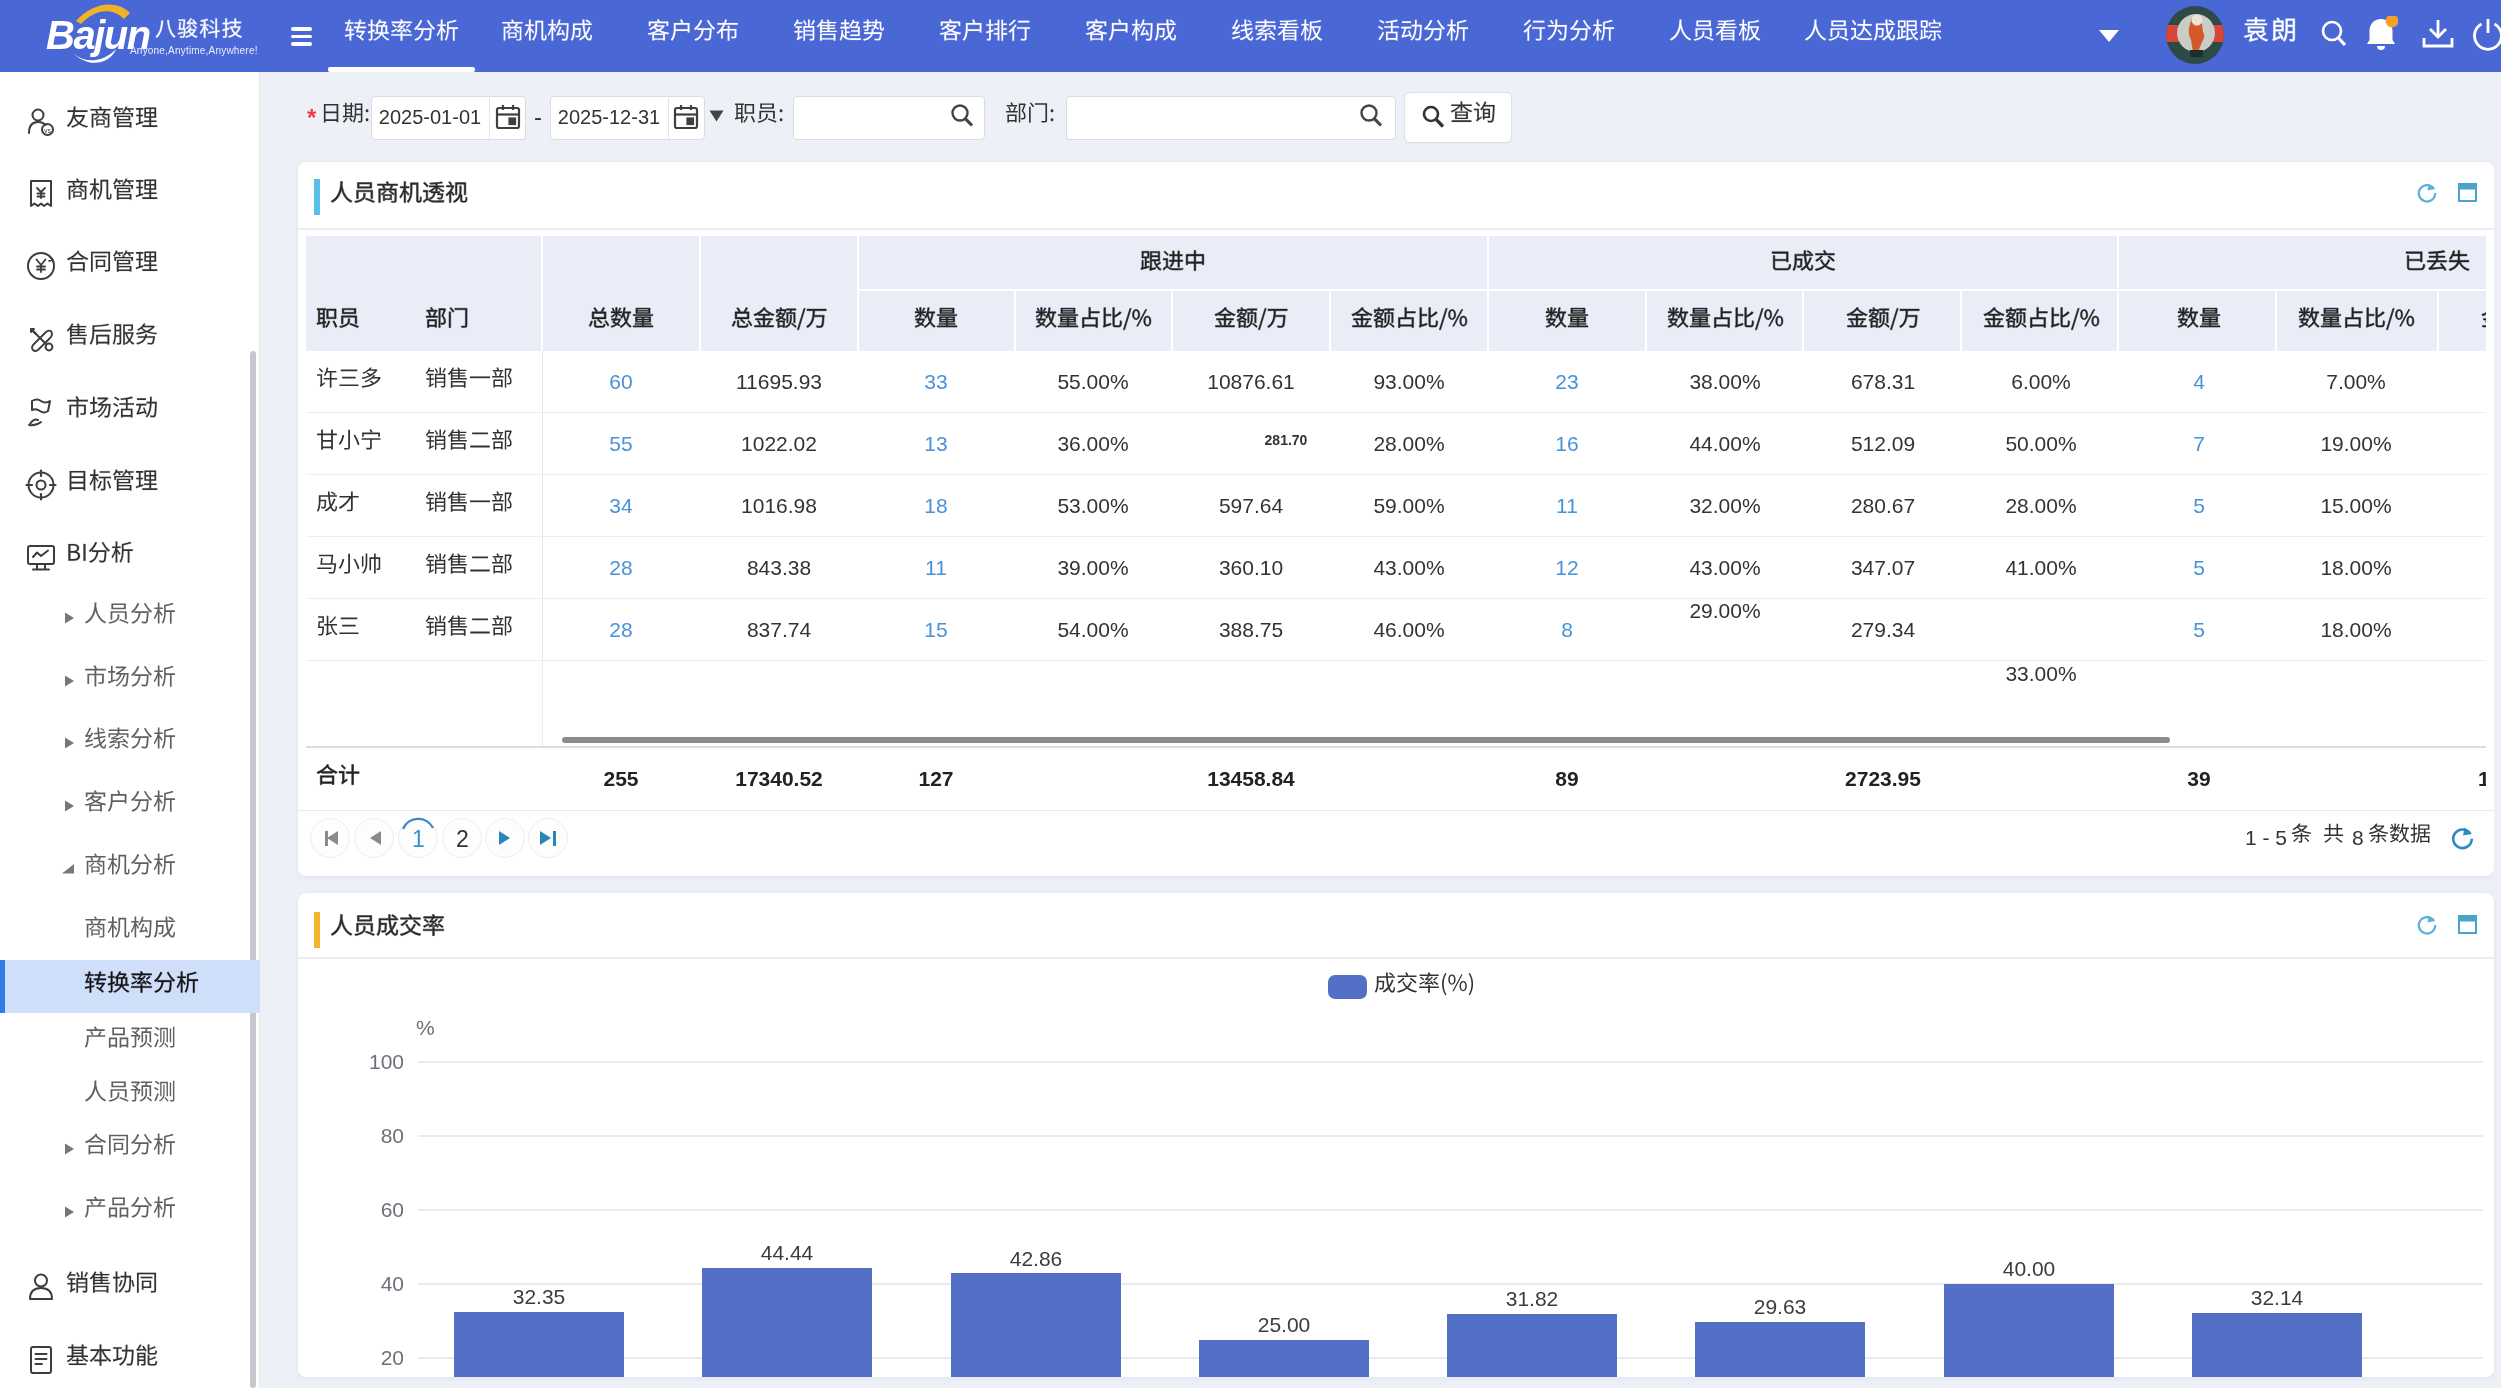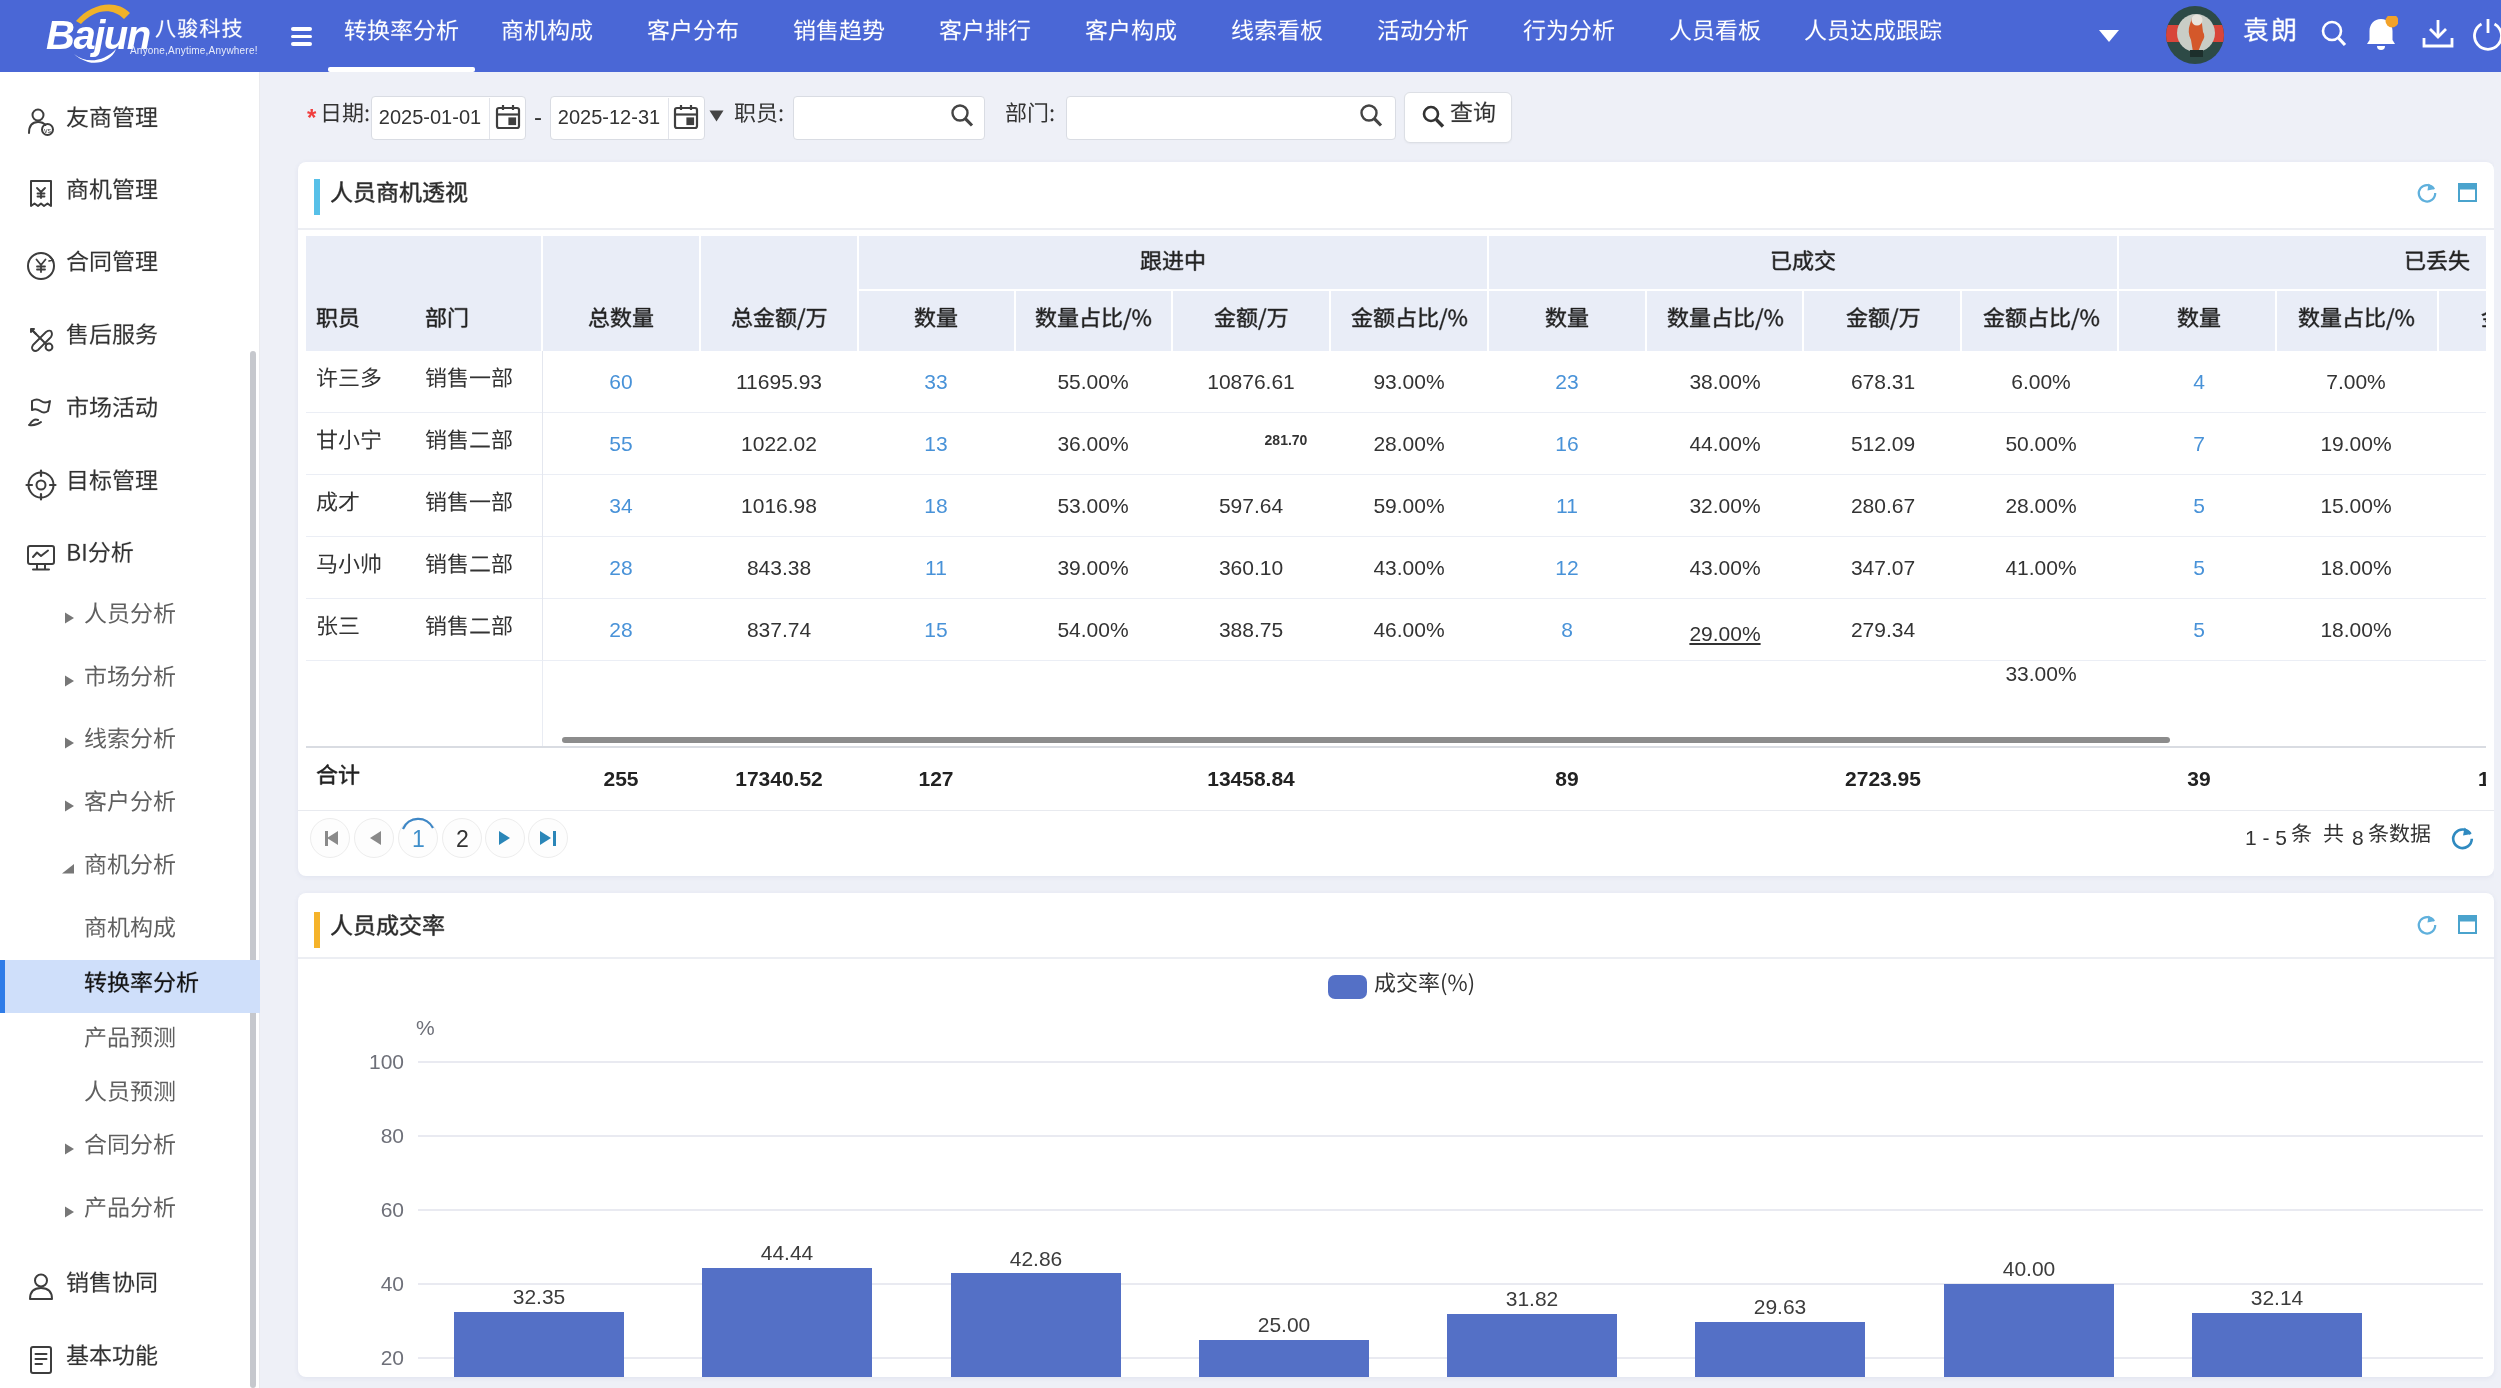--- a/index.html
+++ b/index.html
@@ -619,21 +619,21 @@
     <use href="#u4E8C" transform="translate(44.0 18.9) scale(0.0220 -0.0220)"></use>
     <use href="#u90E8" transform="translate(66.0 18.9) scale(0.0220 -0.0220)"></use>
   </svg>
 <div style="position:absolute;left:621px;transform:translateX(-50%);top:619.08px;font-size:21px;color:#4892d8;font-weight:normal;white-space:nowrap;line-height:1;">28</div>
 <div style="position:absolute;left:779px;transform:translateX(-50%);top:619.08px;font-size:21px;color:#333;font-weight:normal;white-space:nowrap;line-height:1;">837.74</div>
 <div style="position:absolute;left:936px;transform:translateX(-50%);top:619.08px;font-size:21px;color:#4892d8;font-weight:normal;white-space:nowrap;line-height:1;">15</div>
 <div style="position:absolute;left:1093px;transform:translateX(-50%);top:619.08px;font-size:21px;color:#333;font-weight:normal;white-space:nowrap;line-height:1;">54.00%</div>
 <div style="position:absolute;left:1251px;transform:translateX(-50%);top:619.08px;font-size:21px;color:#333;font-weight:normal;white-space:nowrap;line-height:1;">388.75</div>
 <div style="position:absolute;left:1409px;transform:translateX(-50%);top:619.08px;font-size:21px;color:#333;font-weight:normal;white-space:nowrap;line-height:1;">46.00%</div>
 <div style="position:absolute;left:1567px;transform:translateX(-50%);top:619.08px;font-size:21px;color:#4892d8;font-weight:normal;white-space:nowrap;line-height:1;">8</div>
-<div style="position:absolute;left:1725px;transform:translateX(-50%);top:623px;font-size:21px;color:#333;font-weight:normal;white-space:nowrap;line-height:1;text-decoration:underline;">29.00%</div>
+<div style="position:absolute;left:1725px;transform:translateX(-50%);top:600px;font-size:21px;color:#333;font-weight:normal;white-space:nowrap;line-height:1;">29.00%</div>
 <div style="position:absolute;left:1883px;transform:translateX(-50%);top:619.08px;font-size:21px;color:#333;font-weight:normal;white-space:nowrap;line-height:1;">279.34</div>
 <div style="position:absolute;left:2041px;transform:translateX(-50%);top:619.08px;font-size:21px;color:#333;font-weight:normal;white-space:nowrap;line-height:1;margin-top:44px;">33.00%</div>
 <div style="position:absolute;left:2199px;transform:translateX(-50%);top:619.08px;font-size:21px;color:#4892d8;font-weight:normal;white-space:nowrap;line-height:1;">5</div>
 <div style="position:absolute;left:2356px;transform:translateX(-50%);top:619.08px;font-size:21px;color:#333;font-weight:normal;white-space:nowrap;line-height:1;">18.00%</div>
 <div style="position:absolute;left:306px;top:659.5px;width:2180px;height:1px;background:#ebeef5"></div>
 <div style="position:absolute;left:542px;top:351px;width:1.2px;height:309px;background:#e4e7ef"></div>
 <div style="position:absolute;left:542px;top:660px;width:1.2px;height:86px;background:#e9ecf3"></div>
 <div style="position:absolute;left:562px;top:737px;width:1608px;height:6px;background:#8c8c8c;border-radius:3px"></div>
 <div style="position:absolute;left:306px;top:746px;width:2180px;height:1.5px;background:#d9dce2"></div>
 <svg style="position:absolute;left:316.0px;top:763.6px;overflow:visible" width="44" height="31" fill="#222" stroke="#222" stroke-width="26">

